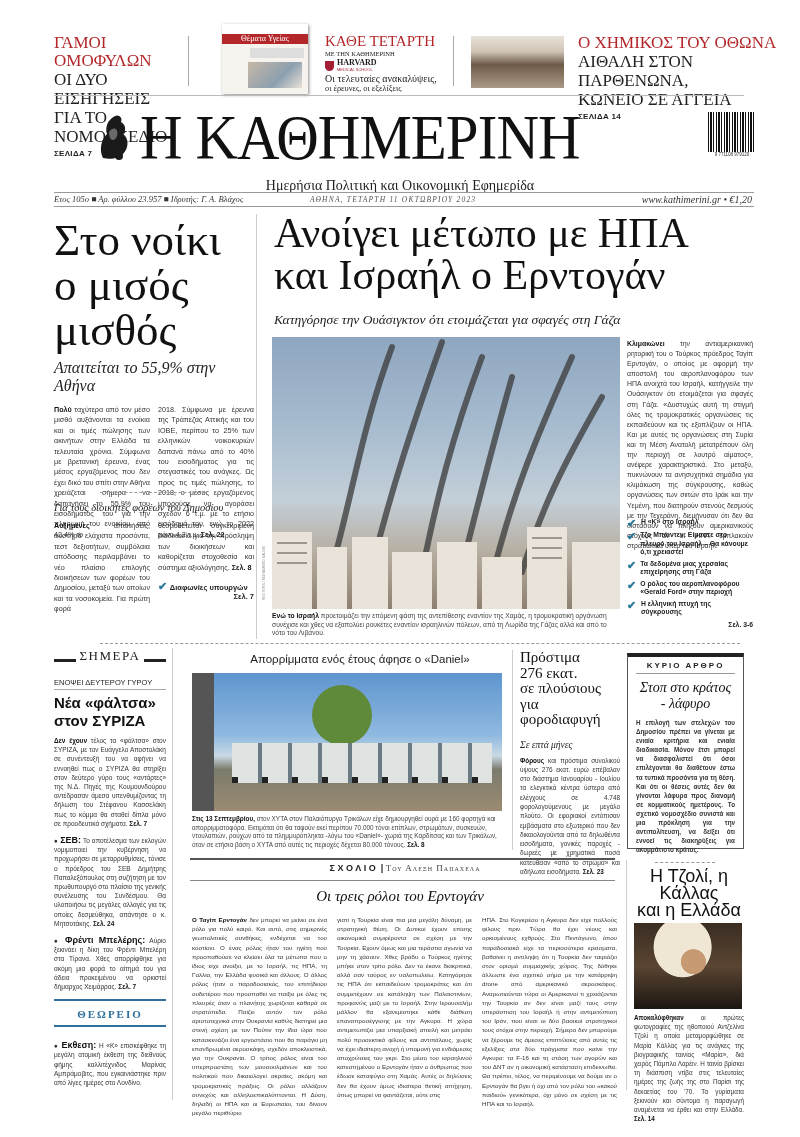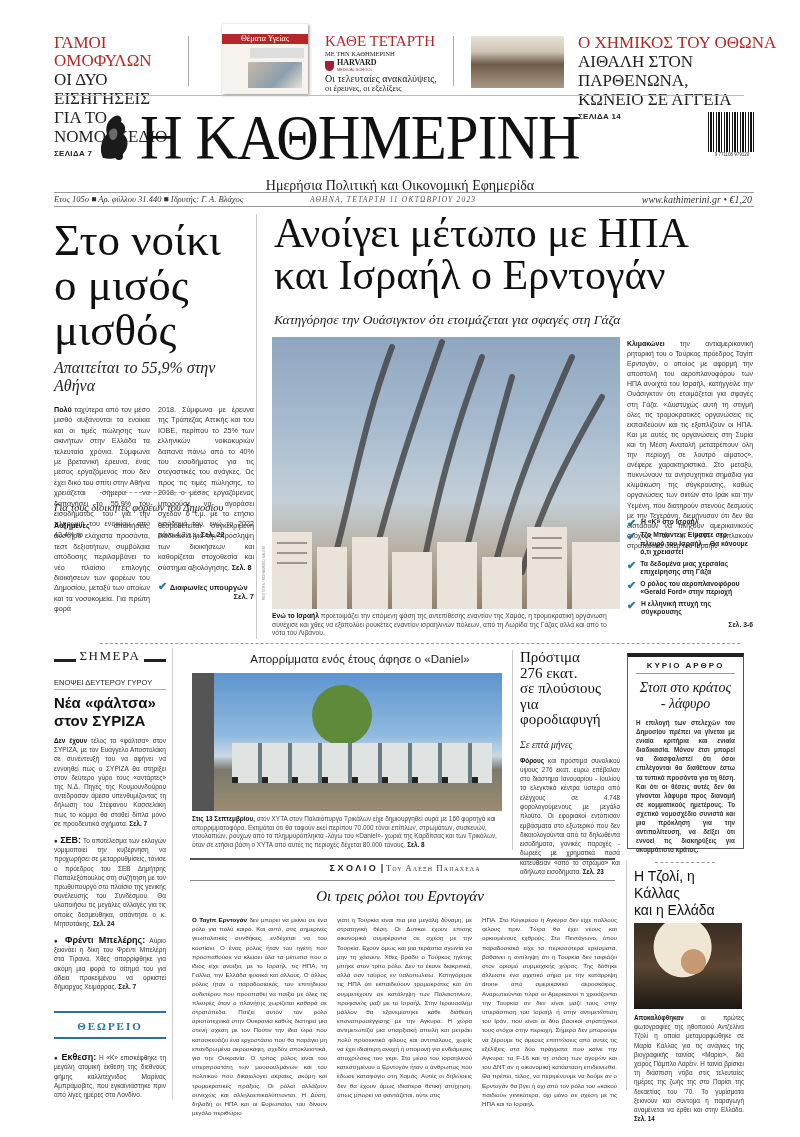--- a/index.html
+++ b/index.html
@@ -70,21 +70,21 @@
     <circle cx="24" cy="44" r="4" fill="#1a1a1a"></circle>
   </svg>
 </div>
 <div class="abs serif" style="left:140px;top:102px;font-size:64px;line-height:72px;letter-spacing:-1px;color:#111;transform:scaleX(.92);transform-origin:left">Η ΚΑΘΗΜΕΡΙΝΗ</div>
 <div class="abs" style="left:708px;top:112px;width:48px;height:52px">
   <div style="height:40px;background:repeating-linear-gradient(90deg,#111 0 1px,#fff 1px 2px,#111 2px 4px,#fff 4px 5px,#111 5px 6px,#fff 6px 8px)"></div>
   <div style="font-size:4.5px;color:#333;text-align:center">9 771108 979120</div>
 </div>
 <div class="abs serif" style="left:0;width:800px;top:178px;text-align:center;font-size:14px;color:#222">Ημερήσια Πολιτική και Οικονομική Εφημερίδα</div>
 <div class="abs hrule" style="left:54px;top:192px;width:700px;background:#999"></div>
-<div class="abs serif" style="left:54px;top:194px;font-size:8.5px;font-style:italic;color:#333">Ετος 105ο ■ Αρ. φύλλου 31.440 ■ Ιδρυτής: Γ. Α. Βλάχος</div>
+<div class="abs serif" style="left:54px;top:194px;font-size:8.5px;font-style:italic;color:#333">Ετος 105ο ■ Αρ. φύλλου 23.957 ■ Ιδρυτής: Γ. Α. Βλάχος</div>
 <div class="abs serif" style="left:310px;top:195px;font-size:7.5px;font-style:italic;letter-spacing:1.2px;color:#555">ΑΘΗΝΑ, ΤΕΤΑΡΤΗ 11 ΟΚΤΩΒΡΙΟΥ 2023</div>
 <div class="abs serif" style="right:48px;top:194px;font-size:10px;font-style:italic;color:#333">www.kathimerini.gr • €1,20</div>
 <div class="abs hrule" style="left:54px;top:206px;width:700px;background:#999"></div>
 
 <div class="abs" style="left:54px;top:218px;width:200px">
   <div class="serif" style="font-size:45px;line-height:45px;color:#111">
     <div>Στο νοίκι</div>
       <div>ο μισός</div>
       <div>μισθός</div>
   </div>
@@ -189,21 +189,21 @@
     <div style="flex:1;height:3px;background:#222;margin-bottom:2px"></div>
   </div>
   <div style="font-size:7.5px;margin-top:14px;padding-bottom:2px;border-bottom:1px solid #aaa">ΕΝΟΨΕΙ ΔΕΥΤΕΡΟΥ ΓΥΡΟΥ</div>
   <div style="font-size:15px;font-weight:bold;line-height:18px;margin-top:4px;color:#111">
     <div>Νέα «φάλτσα»</div>
       <div>στον ΣΥΡΙΖΑ</div>
   </div>
   <div class="body" style="margin-top:6px;font-size:6.5px;line-height:9.2px"><b>Δεν έχουν</b><span> τέλος τα «φάλτσα» στον ΣΥΡΙΖΑ, με τον Ευάγγελο Αποστολάκη σε συνέντευξή του να αφήνει να εννοηθεί πως ο ΣΥΡΙΖΑ θα στηρίξει στον δεύτερο γύρο τους «αντάρτες» της Ν.Δ. Πηγές της Κουμουνδούρου αντέδρασαν άμεσα υπενθυμίζοντας τη δήλωση του Στέφανου Κασσελάκη πως το κόμμα θα σταθεί δίπλα μόνο σε προοδευτικά σχήματα.</span> <span class="ref">Σελ. 7</span></div>
   <div class="body" style="margin-top:8px;font-size:6.5px;line-height:9.2px">● <b style="font-size:9px">ΣΕΒ:</b><span> Το αποτέλεσμα των εκλογών νομιμοποιεί την κυβέρνηση να προχωρήσει σε μεταρρυθμίσεις, τόνισε ο πρόεδρος του ΣΕΒ Δημήτρης Παπαλεξόπουλος στη συζήτηση με τον πρωθυπουργό στο πλαίσιο της γενικής συνέλευσης του Συνδέσμου. Θα υλοποιήσω τις μεγάλες αλλαγές για τις οποίες δεσμεύθηκα, απάντησε ο κ. Μητσοτάκης.</span> <span class="ref">Σελ. 24</span></div>
   <div class="body" style="margin-top:8px;font-size:6.5px;line-height:9.2px">● <b style="font-size:9px">Φρέντι Μπελέρης:</b><span> Αύριο ξεκινάει η δίκη του Φρέντι Μπελέρη στα Τίρανα. Χθες απορρίφθηκε για ακόμη μια φορά το αίτημά του για άδεια προκειμένου να ορκιστεί δήμαρχος Χειμάρρας.</span> <span class="ref">Σελ. 7</span></div>
-  <div style="margin-top:20px;border-top:2px solid #2f6f9c;border-bottom:2px solid #2f6f9c;padding:3px 0;text-align:center">
+  <div style="margin-top:8px;border-top:2px solid #2f6f9c;border-bottom:2px solid #2f6f9c;padding:3px 0;text-align:center">
     <span class="serif blue" style="font-size:11px;font-weight:bold;letter-spacing:2px">ΘΕΩΡΕΙΟ</span>
   </div>
   <div class="body" style="margin-top:14px;font-size:6.5px;line-height:9.2px">● <b style="font-size:9px">Εκθεση:</b><span> Η «Κ» επισκέφθηκε τη μεγάλη ατομική έκθεση της διεθνούς φήμης καλλιτέχνιδος Μαρίνας Αμπράμοβιτς, που εγκαινιάστηκε πριν από λίγες ημέρες στο Λονδίνο.</span> </div>
 </div>
 <div class="abs vsep" style="left:172px;top:648px;height:452px;background:#ccc"></div>
 
 <div class="abs" style="left:190px;top:653px;width:340px;text-align:center;font-size:11.5px;color:#222">Απορρίμματα ενός έτους άφησε ο «Daniel»</div>
 <div class="abs" style="left:192px;top:673px;width:310px;height:138px;overflow:hidden;background:linear-gradient(180deg,#5e95cf 0%,#8fb9e0 45%,#c9d9e4 60%,#7b7a6c 70%,#9b8c72 100%)">
   <div style="position:absolute;left:0;top:0;width:22px;height:138px;background:#555"></div>
   <div style="position:absolute;left:120px;top:12px;width:60px;height:60px;border-radius:50%;background:#5f8a3a"></div>
@@ -241,19 +241,19 @@
   <b style="letter-spacing:2.5px">ΣΧΟΛΙΟ</b><span style="font-weight:bold"> | </span><span class="serif" style="font-variant:small-caps;letter-spacing:1px;color:#444">Του Αλεξη Παπαχελα</span>
 </div>
 <div class="abs" style="left:190px;top:880px;width:425px;height:1px;background:#888"></div>
 <div class="abs serif" style="left:190px;top:888px;width:420px;text-align:center;font-style:italic;font-size:15px;color:#111">Οι τρεις ρόλοι του Ερντογάν</div>
 <div class="abs body" style="left:192px;top:915px;width:135px;font-size:6.2px;line-height:9.2px"><b>Ο Ταγίπ Ερντογάν</b><span> δεν μπορεί να μείνει σε ένα ρόλο για πολύ καιρό. Και αυτό, στις σημερινές γεωπολιτικές συνθήκες, ενδέχεται να του κοστίσει. Ο ένας ρόλος ήταν του ηγέτη που προσπαθούσε να κλείσει όλα τα μέτωπα που ο ίδιος είχε ανοίξει, με το Ισραήλ, τις ΗΠΑ, τη Γαλλία, την Ελλάδα φυσικά και άλλους. Ο άλλος ρόλος ήταν ο παραδοσιακός, του επιτήδειου ουδετέρου που προσπαθεί να παίξει με όλες τις πλευρές όταν ο πλανήτης χωρίζεται καθαρά σε στρατόπεδα. Παίζει αυτόν τον ρόλο αριστοτεχνικά στην Ουκρανία καθώς διατηρεί μια στενή σχέση με τον Πούτιν την ίδια ώρα που κατασκευάζει ένα εργοστάσιο που θα παράγει μη επανδρωμένα αεροσκάφη, σχεδόν αποκλειστικά, για την Ουκρανία. Ο τρίτος ρόλος είναι του υπερπροστάτη των μουσουλμάνων και του πολιτικού που δικαιολογεί ακραίες, ακόμη και τρομοκρατικές πράξεις. Οι ρόλοι αλλάζουν συνεχώς και αλληλοεπικαλύπτονται. Η Δύση, δηλαδή οι ΗΠΑ και οι Ευρωπαίοι, του δίνουν μεγάλο περιθώριο</span></div>
 <div class="abs body" style="left:337px;top:915px;width:135px;font-size:6.2px;line-height:9.2px">γιατί η Τουρκία είναι πια μια μεγάλη δύναμη, με στρατηγική θέση. Οι Δυτικοί έχουν επίσης οικονομικά συμφέροντα σε σχέση με την Τουρκία. Εχουν όμως και μια τεράστια αγωνία να μην τη χάσουν. Χθες βράδυ ο Τούρκος ηγέτης μπήκε στον τρίτο ρόλο. Δεν το έκανε διακριτικά, αλλά σαν ταύρος εν υαλοπωλείω. Κατηγόρησε τις ΗΠΑ ότι εκπαιδεύουν τρομοκράτες και ότι συμμετέχουν σε κατάληψη των Παλαιστινίων, προφανώς μαζί με το Ισραήλ. Στην Ιερουσαλήμ μάλλον θα εξανεμίστηκε κάθε διάθεση επαναπροσέγγισης με την Αγκυρα. Η χώρα αντιμετωπίζει μια υπαρξιακή απειλή και μετράει πολύ προσεκτικά φίλους και αντιπάλους, χωρίς να έχει ιδιαίτερη ανοχή ή υπομονή για ενδιάμεσες αποχρώσεις του γκρι. Στο μέσο του ισραηλινού κατεστημένου ο Ερντογάν ήταν ο άνθρωπος που έδωσε καταφύγιο στη Χαμάς. Αυτές οι δηλώσεις δεν θα έχουν όμως ιδιαίτερα θετική απήχηση, όπως μπορεί να φαντάζεται, ούτε στις</div>
 <div class="abs body" style="left:482px;top:915px;width:135px;font-size:6.2px;line-height:9.2px">ΗΠΑ. Στο Κογκρέσο η Αγκυρα δεν είχε πολλούς φίλους πριν. Τώρα θα έχει νέους και ορκισμένους εχθρούς. Στο Πεντάγωνο, όπου παραδοσιακά είχε τα περισσότερα ερείσματα, βαθαίνει η αντίληψη ότι η Τουρκία δεν ταιριάζει στον ορισμό συμμαχικής χώρας. Της δόθηκε άλλωστε ένα σχετικό σήμα με την κατάρριψη drone από αμερικανικό αεροσκάφος. Αναρωτιούνται τώρα οι Αμερικανοί τι χρειάζονται την Τουρκία αν δεν είναι μαζί τους στην υπεράσπιση του Ισραήλ ή στην αντιμετώπιση του Ιράν, που είναι οι δύο βασικοί στρατηγικοί τους στόχοι στην περιοχή. Σήμερα δεν μπορούμε να ξέρουμε τις άμεσες επιπτώσεις από αυτές τις εξελίξεις στα δύο πράγματα που καίνε την Αγκυρα: τα F-16 και τη στάση των αγορών και του ΔΝΤ αν η οικονομική κατάσταση επιδεινωθεί. Θα πρέπει, τέλος, να περιμένουμε να δούμε αν ο Ερντογάν θα βγει ή όχι από τον ρόλο του «κακού παιδιού» γενικότερα, όχι μόνο σε σχέση με τις ΗΠΑ και το Ισραήλ.</div>
 
 <div class="abs vsep" style="left:626px;top:860px;height:230px;background:#ccc"></div>
 <div class="abs" style="left:634px;top:868px;width:110px">
-  <div style="font-size:14px;line-height:17px;color:#111">
+  <div style="text-align:center;font-size:18px;line-height:17px;color:#111">
     <div>Η Τζολί, η Κάλλας</div>
       <div>και η Ελλάδα</div>
   </div>
   <div style="margin-top:4px;width:108px;height:86px;background:radial-gradient(circle at 55% 45%,#c79a73 0 16%,transparent 17%),radial-gradient(ellipse at 45% 28%,#efe6d3 0 34%,transparent 35%),linear-gradient(180deg,#3a2d22 0%,#5a4532 50%,#1c1712 100%)"></div>
   <div class="body" style="margin-top:4px;font-size:6.3px;line-height:9.2px"><b>Αποκαλύφθηκαν</b><span> οι πρώτες φωτογραφίες της ηθοποιού Αντζελίνα Τζολί η οποία μεταμορφώθηκε σε Μαρία Κάλλας για τις ανάγκες της βιογραφικής ταινίας «Μαρία», διά χειρός Πάμπλο Λαρέιν. Η ταινία βρίσκει τη διάσπιση ντίβα στις τελευταίες ημέρες της ζωής της στο Παρίσι της δεκαετίας του '70. Τα γυρίσματα ξεκινούν και σύντομα η παραγωγή αναμένεται να έρθει και στην Ελλάδα.</span> <span class="ref">Σελ. 14</span></div>
 </div>
 
 </body></html>

